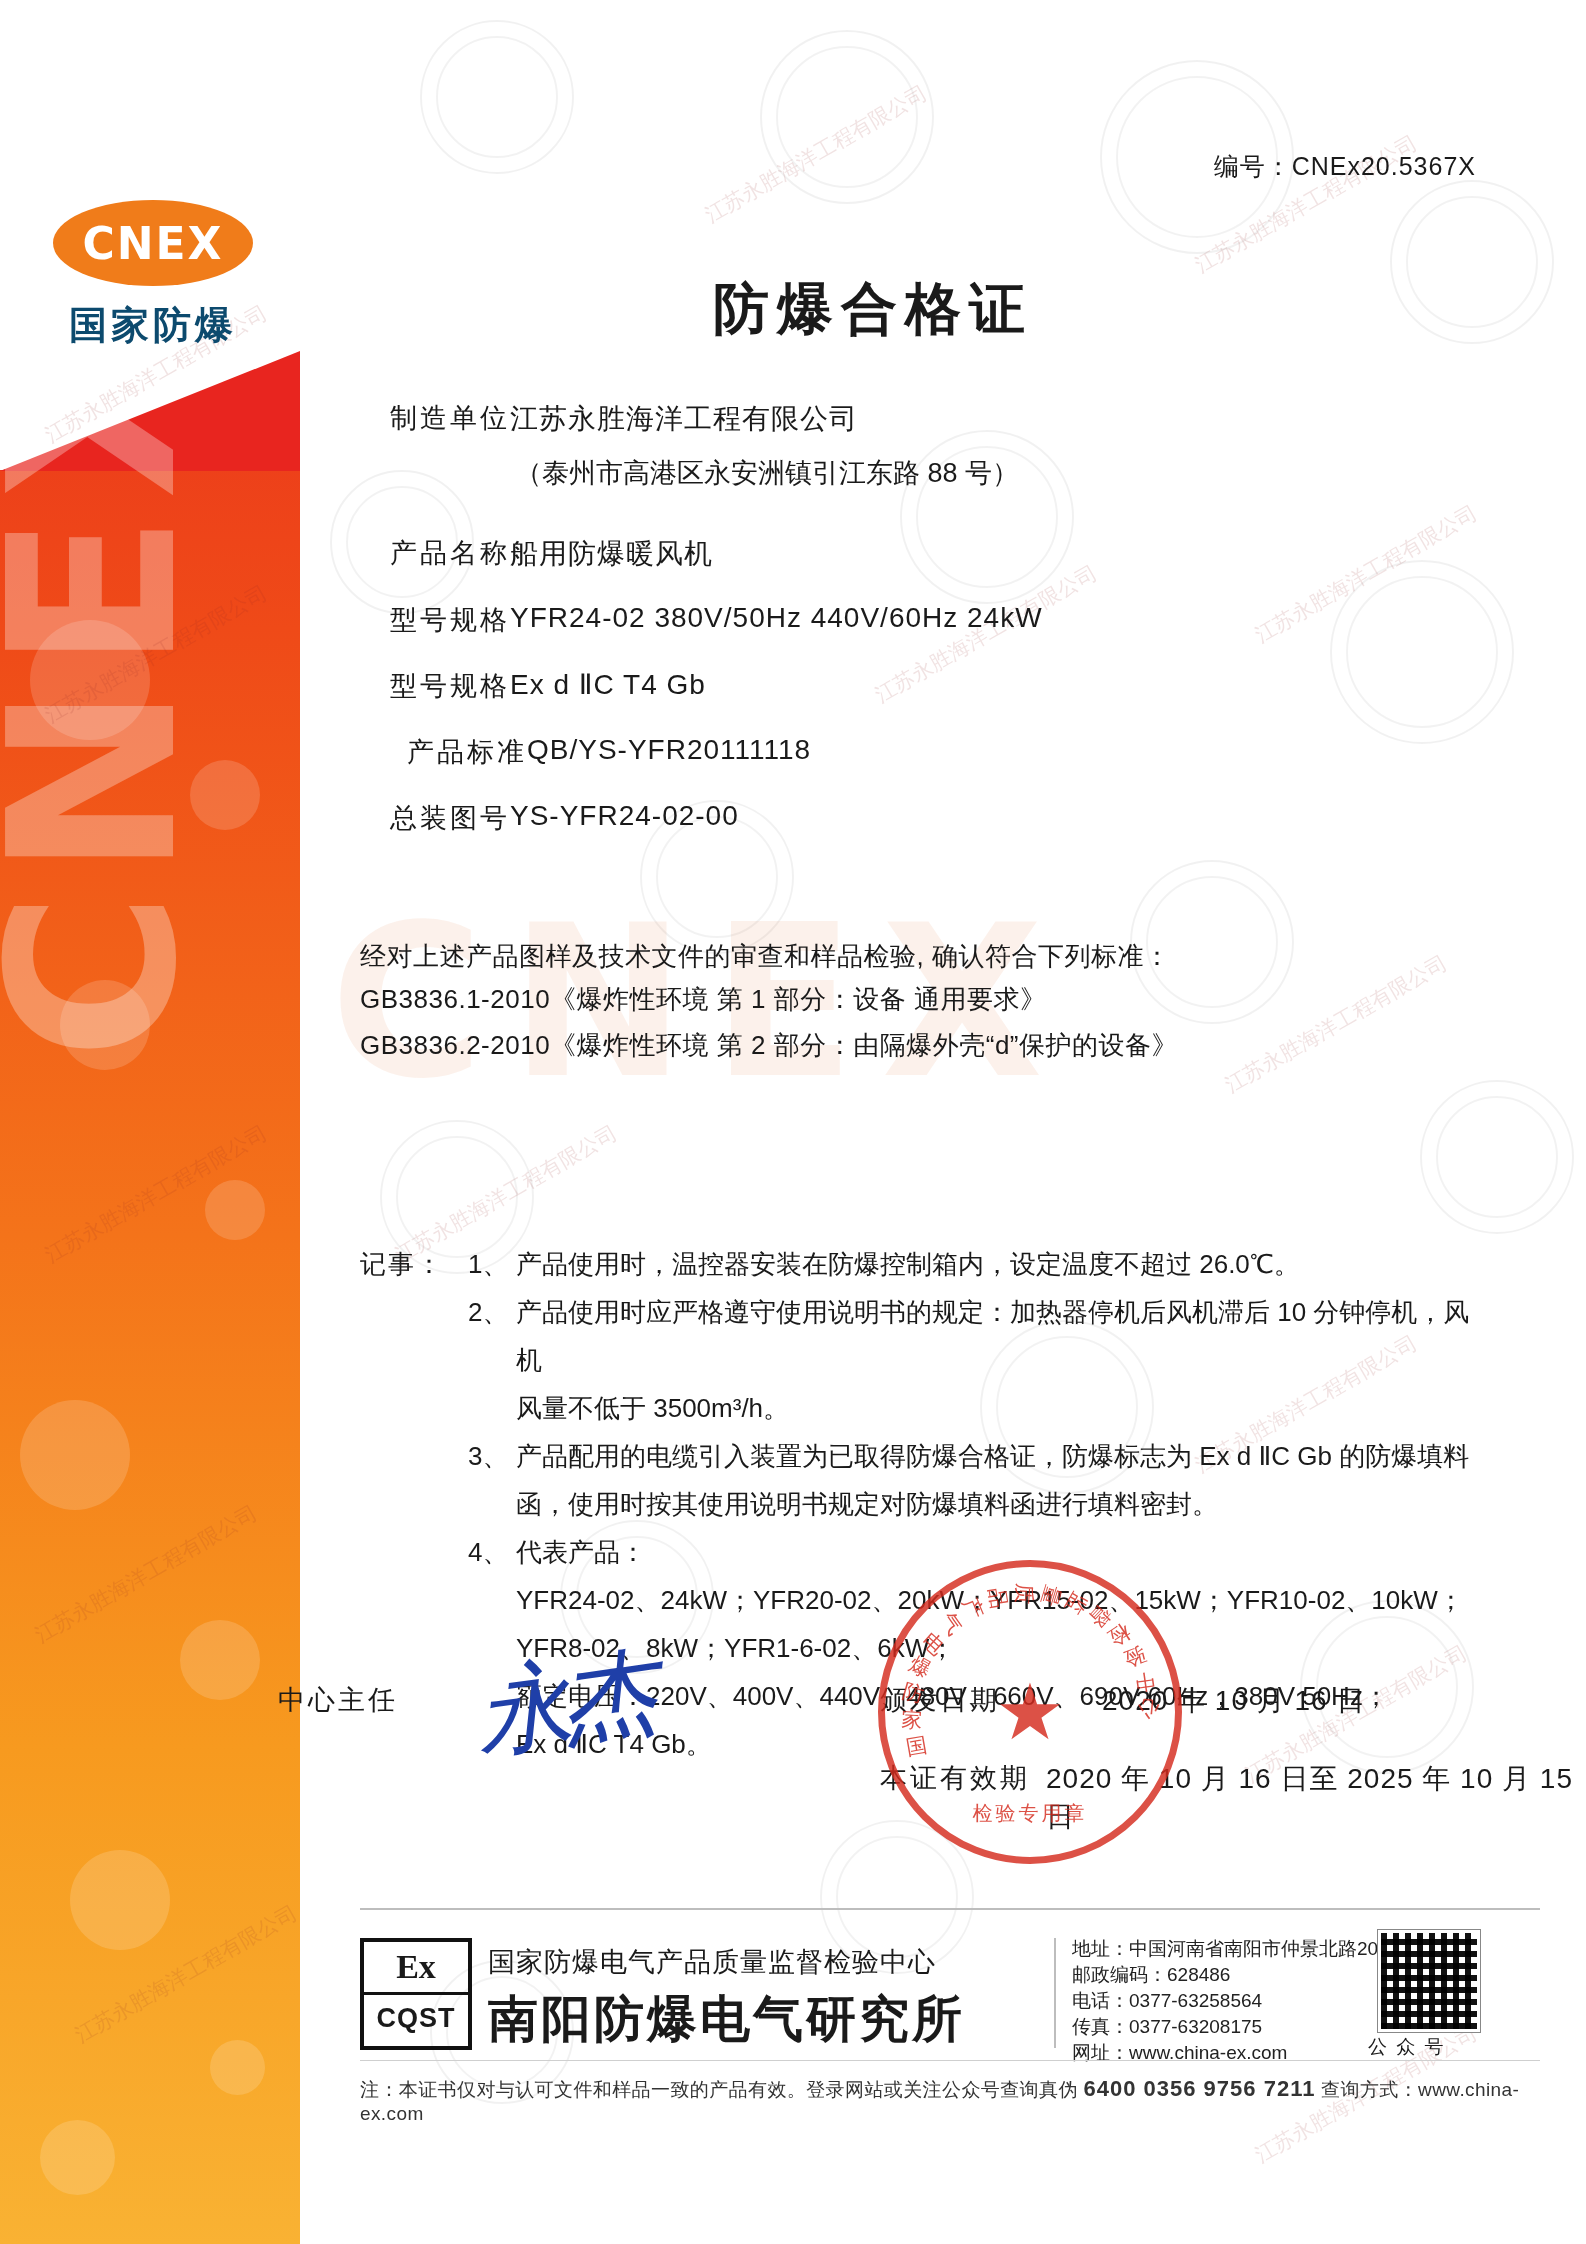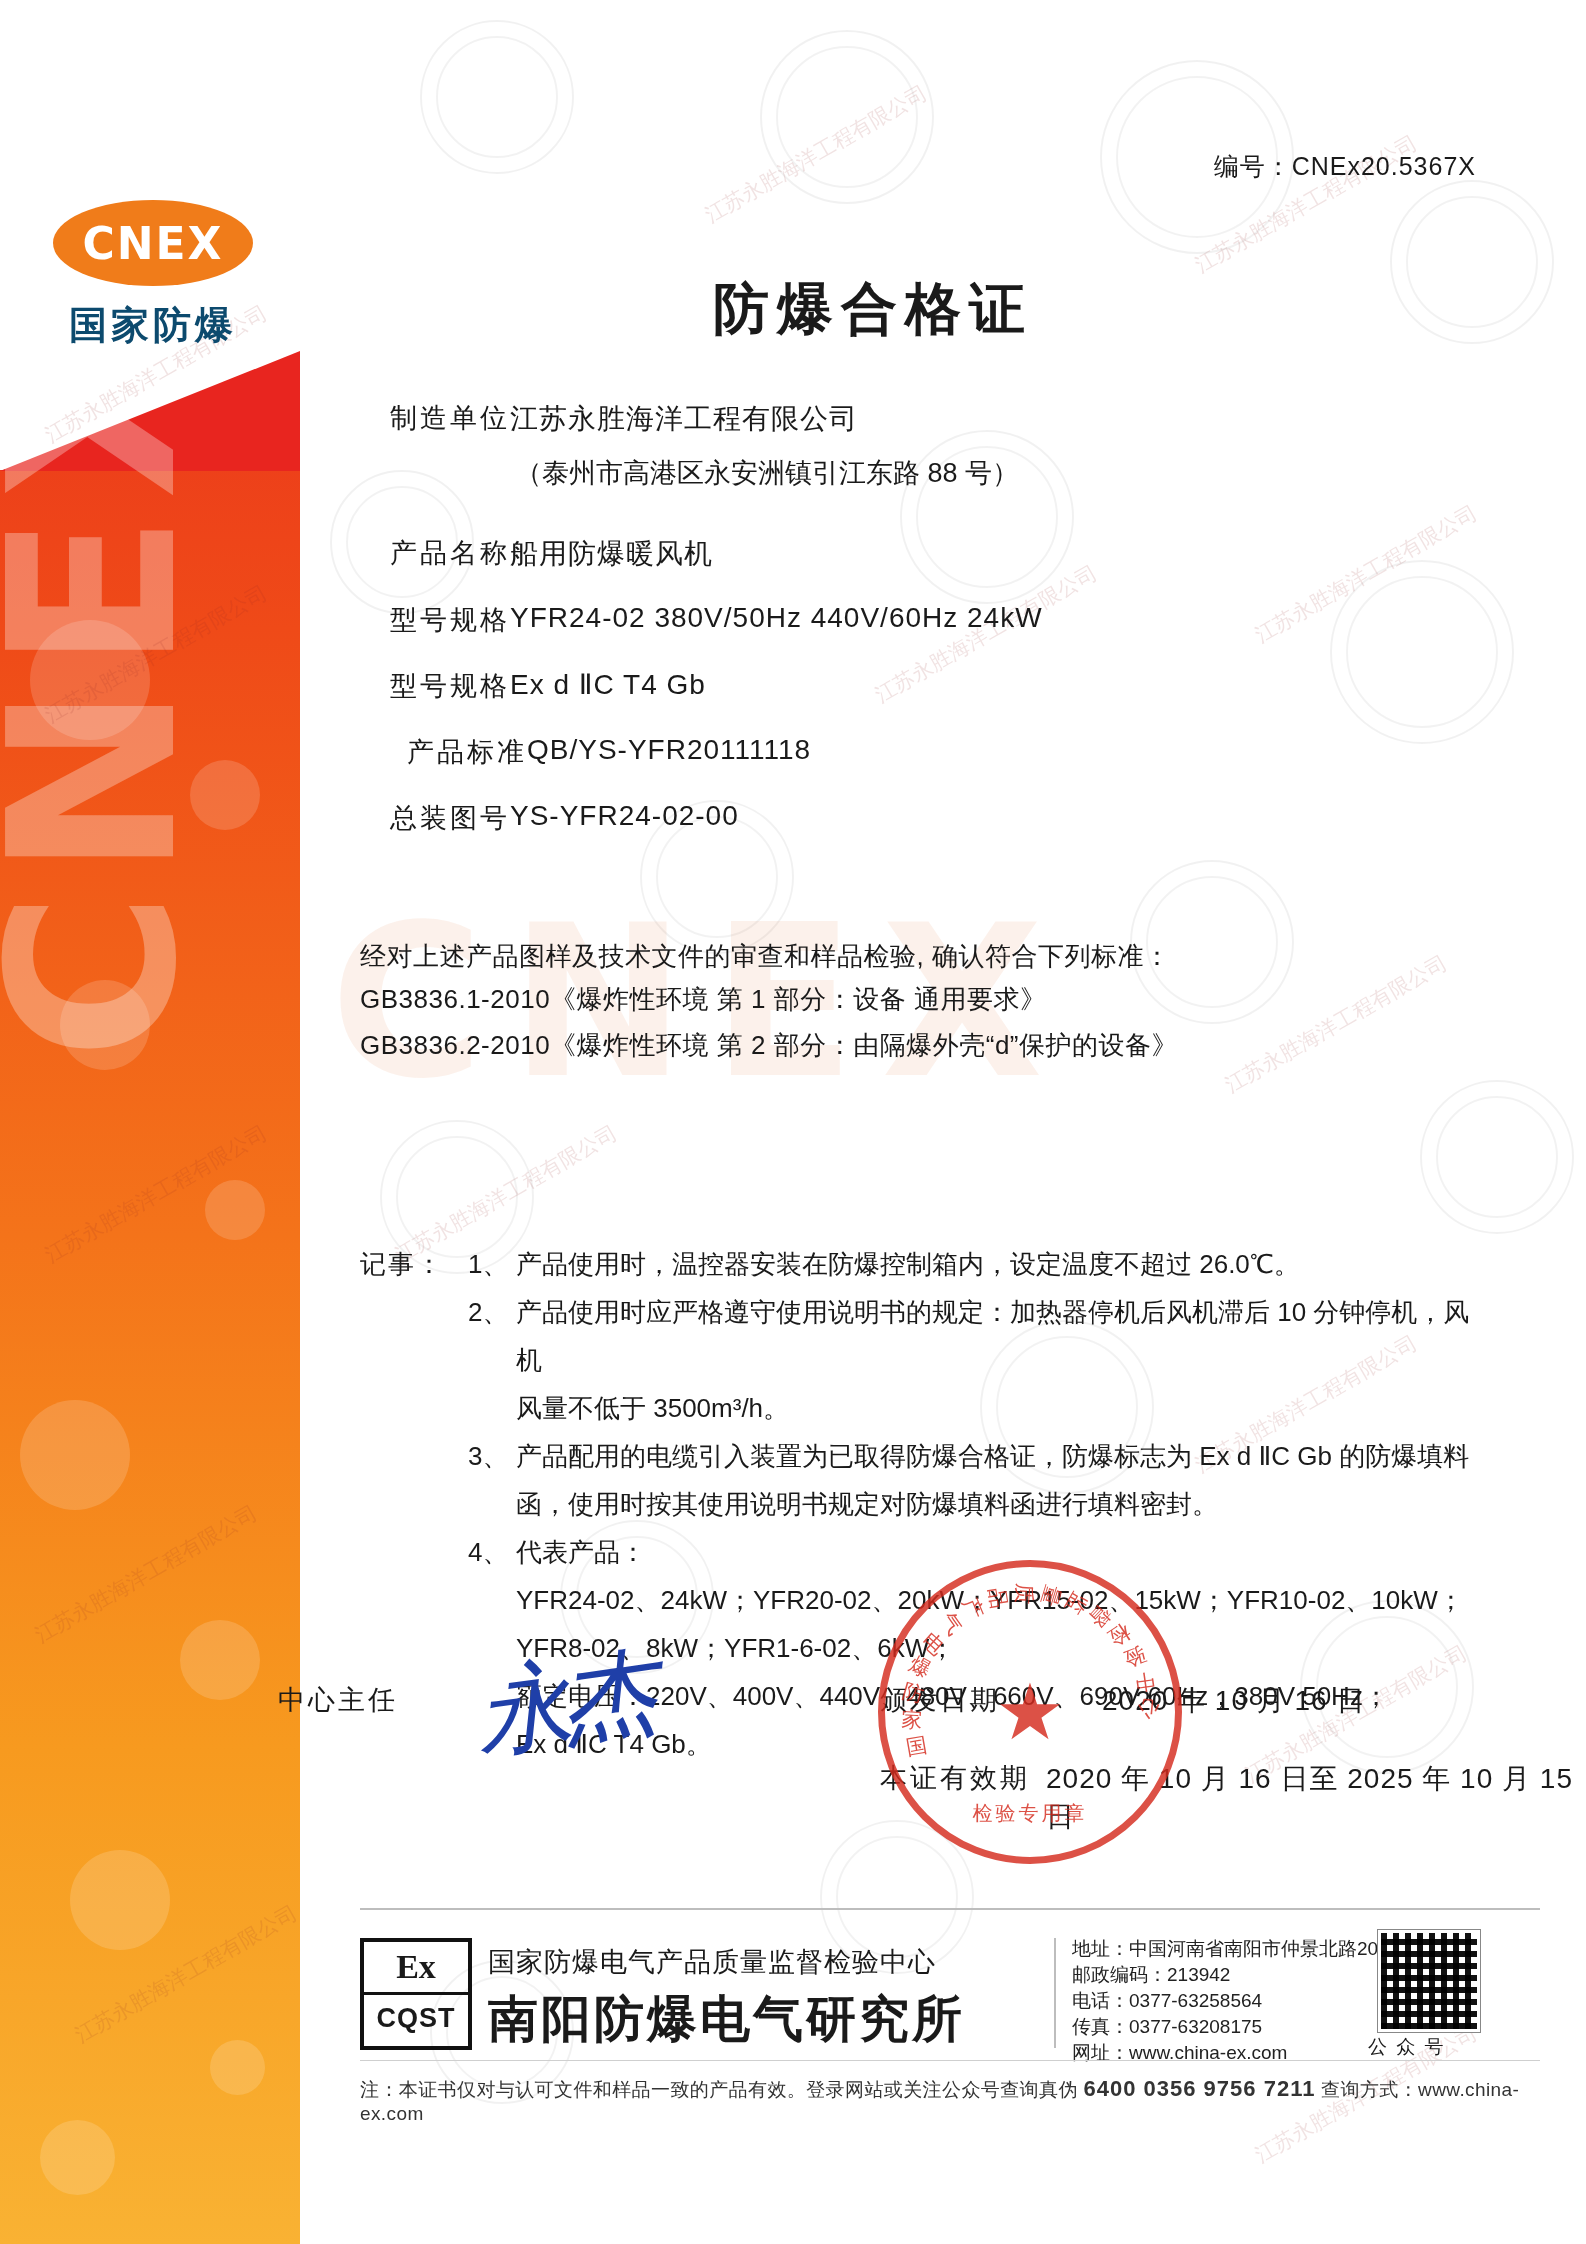--- a/index.html
+++ b/index.html
@@ -365,21 +365,21 @@
       <div class="ex-line"></div>
       <div class="ex-bot">CQST</div>
     </div>
 
     <div class="org-small">国家防爆电气产品质量监督检验中心</div>
     <div class="org-big">南阳防爆电气研究所</div>
 
     <div class="addr">
       <div class="divider"></div>
       <div>地址：中国河南省南阳市仲景北路20号</div>
-      <div>邮政编码：213942</div>
+      <div>邮政编码：628486</div>
       <div>电话：0377-63258564</div>
       <div>传真：0377-63208175</div>
       <div>网址：www.china-ex.com</div>
     </div>
 
     <div class="qr"></div>
     <div class="qr-cap">公 众 号</div>
 
     <div class="footer-hr2"></div>
     <div class="note-foot">

